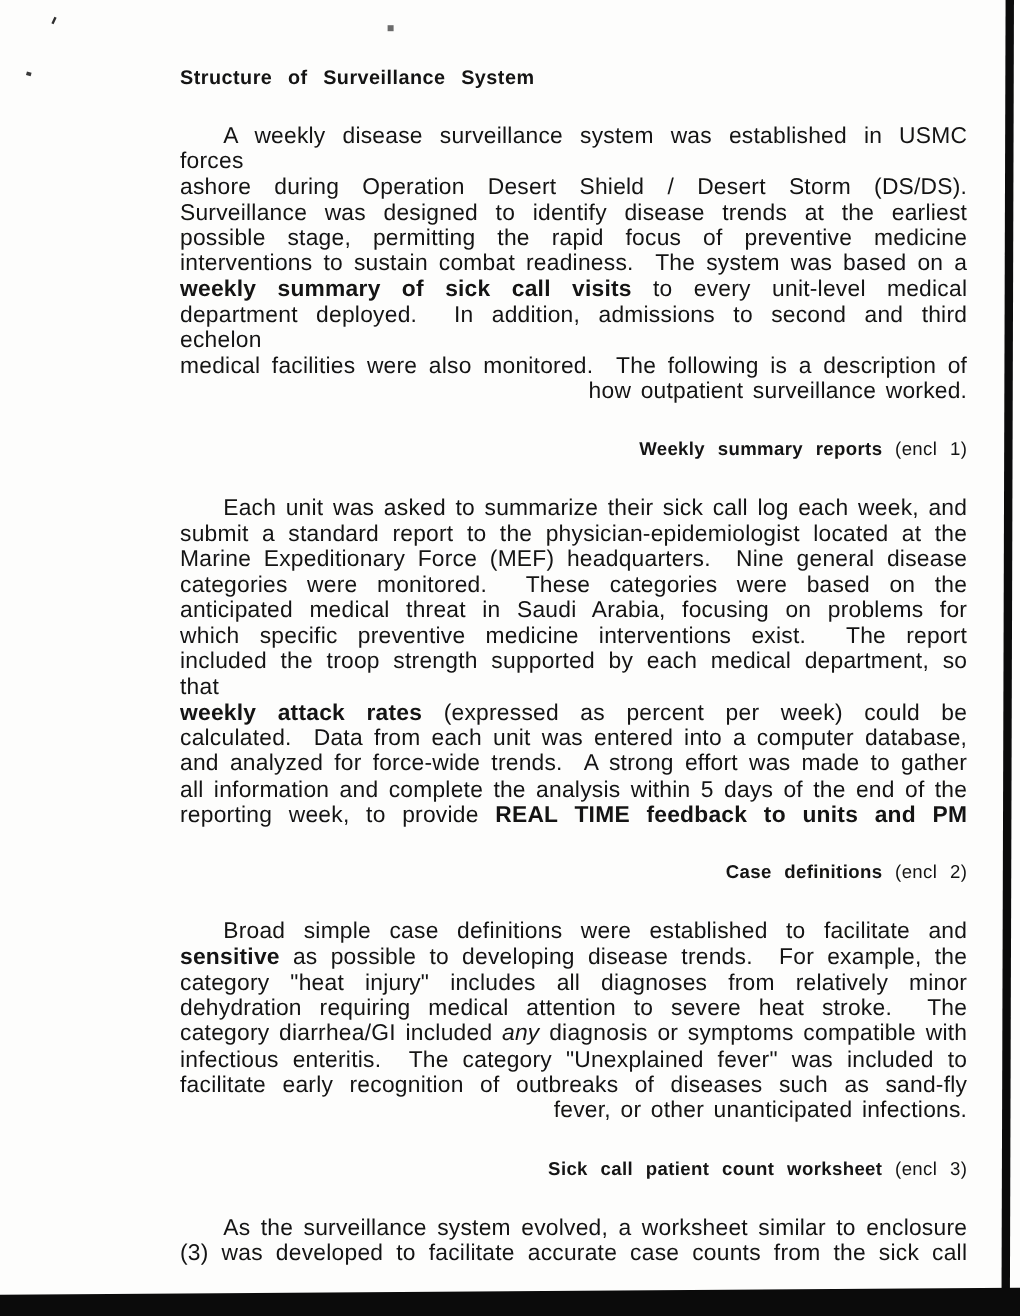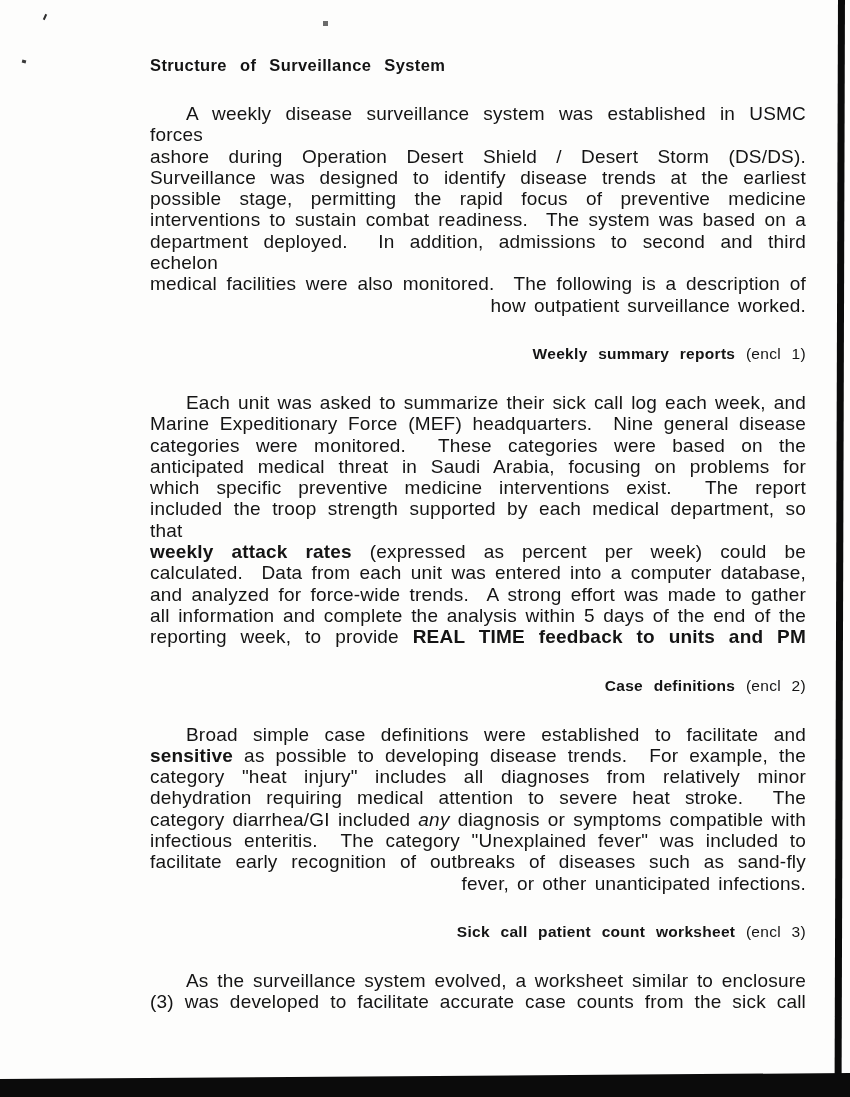--- a/index.html
+++ b/index.html
@@ -79,27 +79,29 @@
 
 <div class="page">
   <div class="content">
       <div class="h1"><span class="bold">Structure of Surveillance System</span></div>
       <div class="para">
         <div class="line j ind"><span>A weekly disease surveillance system was established in USMC forces</span></div>
         <div class="line j"><span>ashore during Operation Desert Shield / Desert Storm (DS/DS).</span></div>
         <div class="line j"><span>Surveillance was designed to identify disease trends at the earliest</span></div>
         <div class="line j"><span>possible stage, permitting the rapid focus of preventive medicine</span></div>
         <div class="line j"><span>interventions to sustain combat readiness.&nbsp; The system was based on a</span></div>
+        <div class="line j"><span class="bold">weekly summary of sick call visits</span><span> to every unit-level medical</span></div>
         <div class="line j"><span>department deployed.&nbsp; In addition, admissions to second and third echelon</span></div>
         <div class="line j"><span>medical facilities were also monitored.&nbsp; The following is a description of</span></div>
         <div class="line"><span>how outpatient surveillance worked.</span></div>
       </div>
       <div class="h2"><span class="bold">Weekly summary reports</span><span> (encl 1)</span></div>
       <div class="para">
         <div class="line j ind"><span>Each unit was asked to summarize their sick call log each week, and</span></div>
+        <div class="line j"><span>submit a standard report to the physician-epidemiologist located at the</span></div>
         <div class="line j"><span>Marine Expeditionary Force (MEF) headquarters.&nbsp; Nine general disease</span></div>
         <div class="line j"><span>categories were monitored.&nbsp; These categories were based on the</span></div>
         <div class="line j"><span>anticipated medical threat in Saudi Arabia, focusing on problems for</span></div>
         <div class="line j"><span>which specific preventive medicine interventions exist.&nbsp; The report</span></div>
         <div class="line j"><span>included the troop strength supported by each medical department, so that</span></div>
         <div class="line j"><span class="bold">weekly attack rates</span><span> (expressed as percent per week) could be</span></div>
         <div class="line j"><span>calculated.&nbsp; Data from each unit was entered into a computer database,</span></div>
         <div class="line j"><span>and analyzed for force-wide trends.&nbsp; A strong effort was made to gather</span></div>
         <div class="line j"><span>all information and complete the analysis within 5 days of the end of the</span></div>
         <div class="line j"><span>reporting week, to provide </span><span class="bold">REAL TIME feedback to units and PM</span></div>

